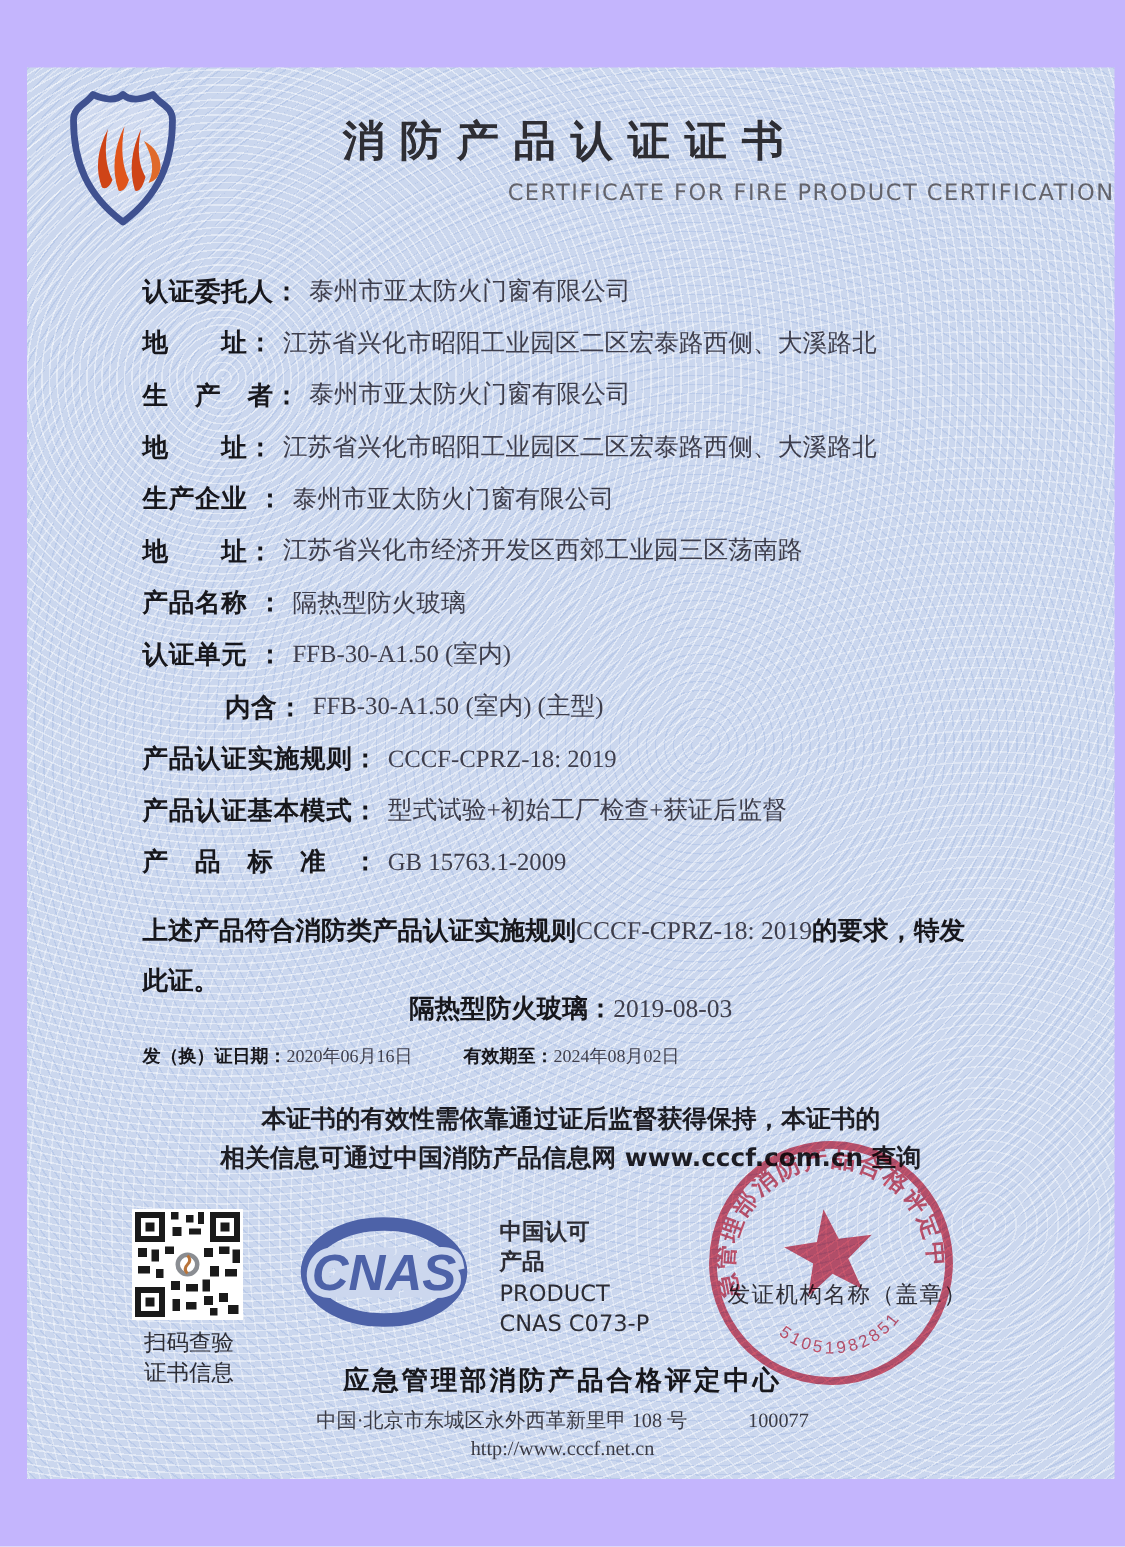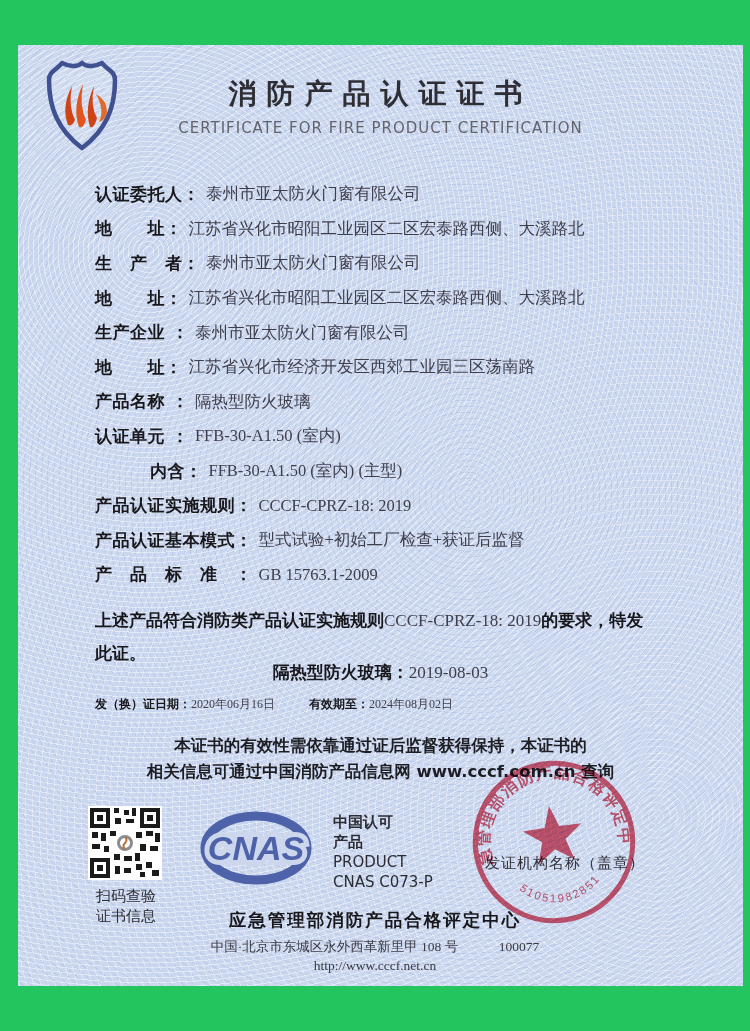--- a/index.html
+++ b/index.html
@@ -1,35 +1,35 @@
 <!DOCTYPE html>
 <html><head>
 <meta charset="utf-8">
 <style>
   * { margin:0; padding:0; box-sizing:border-box; }
   html,body { background:#e9e4ef; }
   .page {
     position:relative; width:750px; height:1031px; overflow:hidden;
-    background:#22c55e; font-family:"DejaVu Sans","Liberation Sans",sans-serif;
+    background:#c4b5fd; font-family:"DejaVu Sans","Liberation Sans",sans-serif;
   }
   .cert {
     position:absolute; left:18px; right:7px; top:45px; bottom:45px;
     background-color:#cbd7ee;
     background-image:
       repeating-radial-gradient(circle at 18% 22%, rgba(255,255,255,.45) 0 1px, rgba(255,255,255,0) 1px 5px),
       repeating-radial-gradient(circle at 62% 48%, rgba(128,158,214,.22) 0 1px, rgba(255,255,255,0) 1px 6px),
       repeating-radial-gradient(circle at 88% 82%, rgba(255,255,255,.35) 0 1px, rgba(255,255,255,0) 1px 7px);
   }
   .logo { position:absolute; left:26px; top:14px; width:76px; height:94px; }
   .title {
     position:absolute; top:30px; left:0; right:0; text-align:center;
     font-size:28px; font-weight:bold; color:#2e2e34; letter-spacing:10px;
   }
   .subtitle {
-    position:absolute; top:74px; left:0; right:0; text-align:center;
+    position:absolute; top:74px; left:0; right:0; text-align:right;
     font-size:15px; color:#63636b; letter-spacing:1px;
   }
   .certno {
     position:absolute; top:100px; right:88px; font-size:15.5px; color:#2b2b33;
   }
   .certno .lab { font-weight:bold; }
   .certno .val { font-family:"Liberation Serif","DejaVu Serif",serif; }
   .rows { position:absolute; top:132px; left:77px; right:26px; }
   .row { height:34.6px; display:flex; align-items:center; white-space:nowrap; }
   .row .lab { font-weight:bold; font-size:17px; color:#17171c; letter-spacing:.5px; flex:none; }

